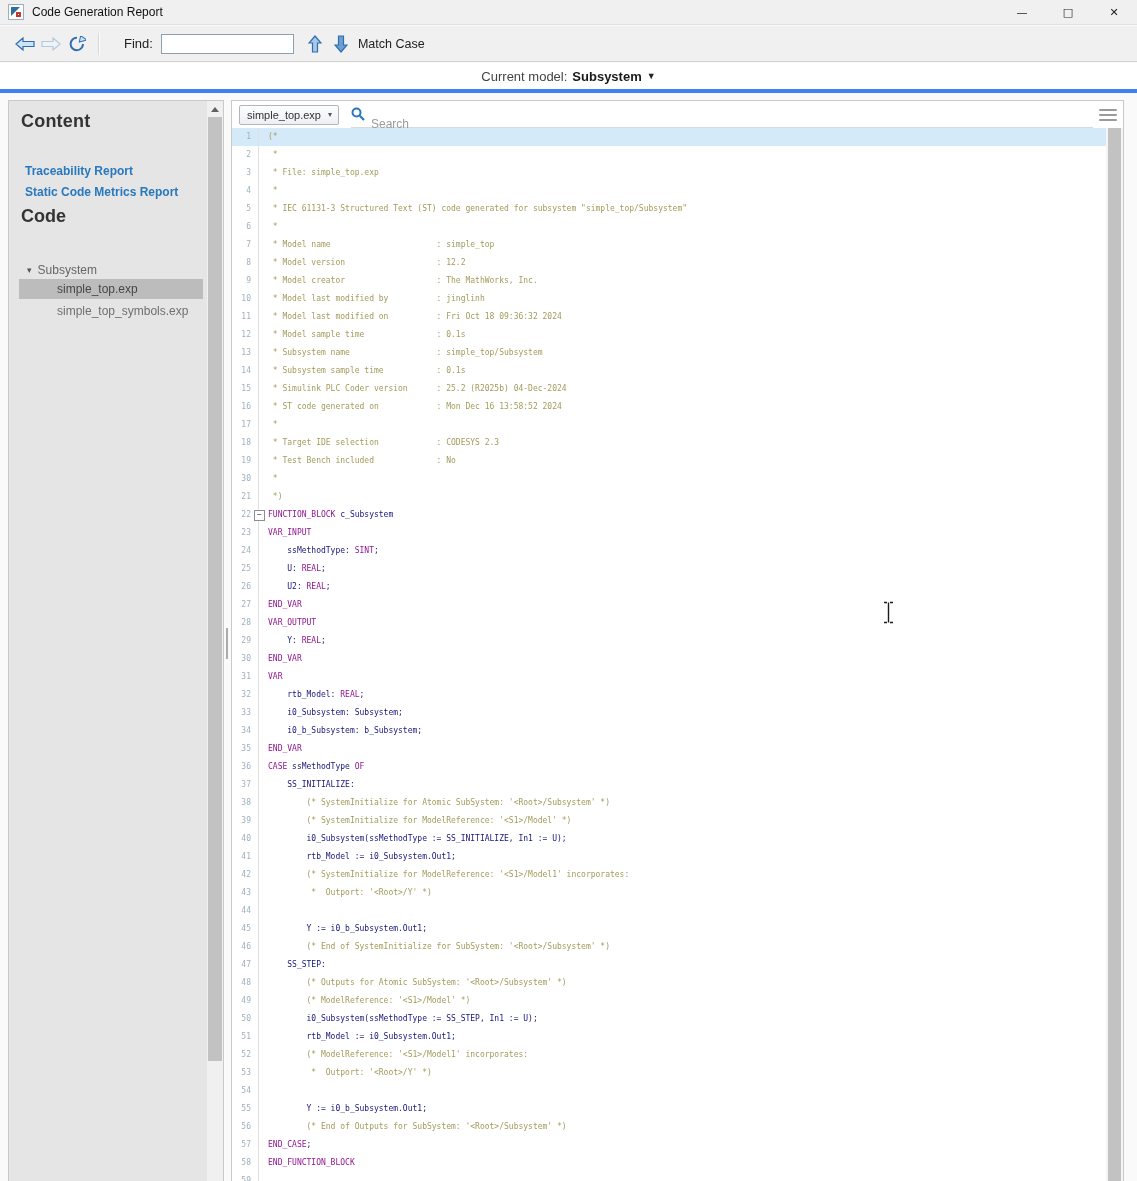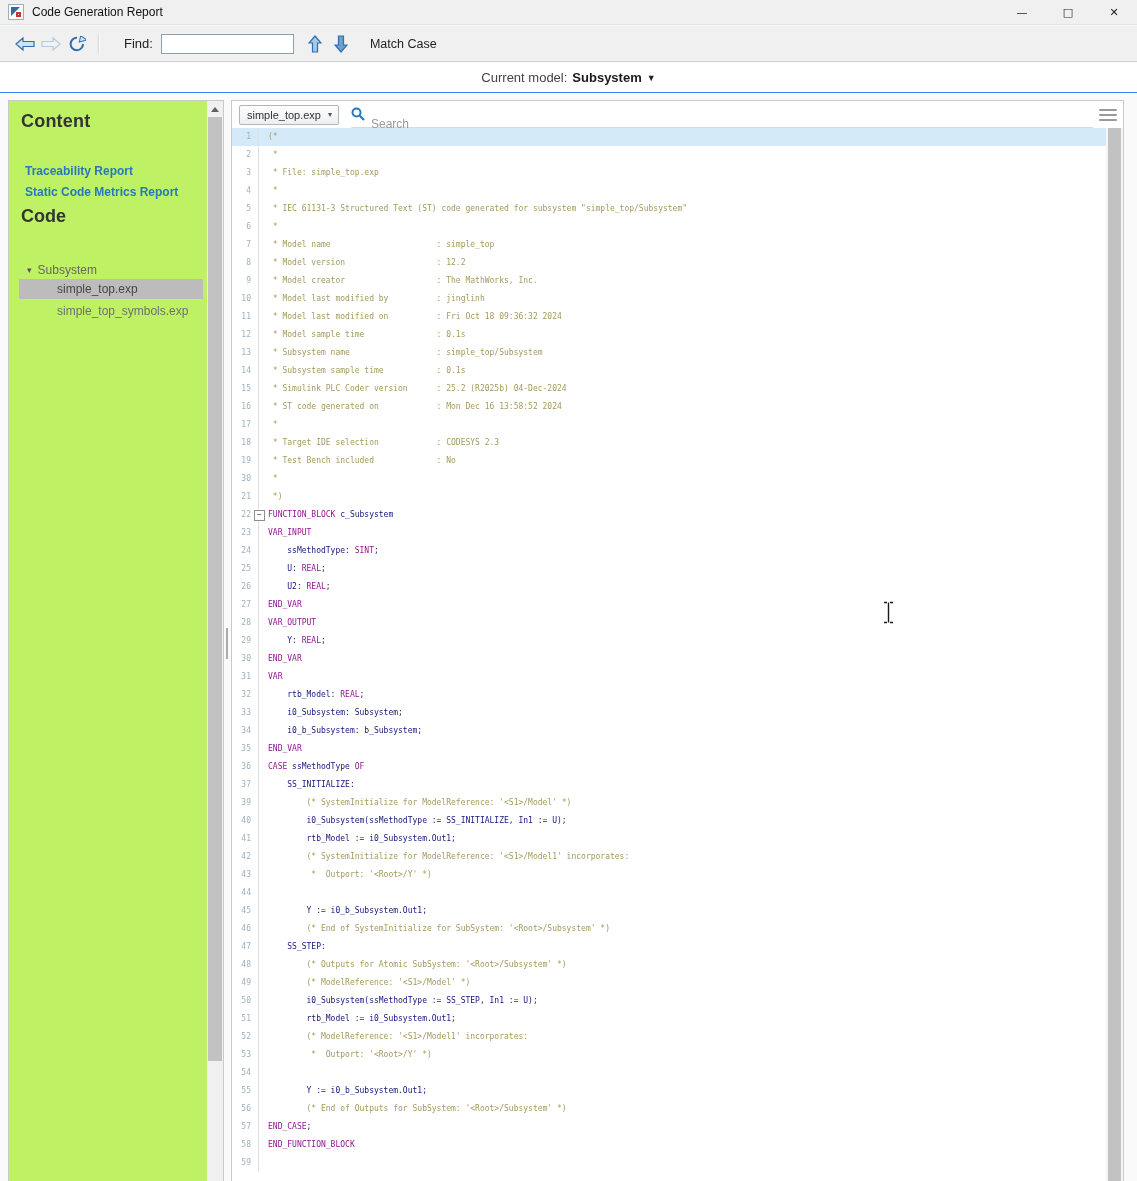--- a/index.html
+++ b/index.html
@@ -18,31 +18,31 @@
   .win-btn { width:46px; height:100%; display:flex; align-items:center; justify-content:center;
              font-size:11px; color:#222; font-family:"DejaVu Sans", sans-serif; }
 
   
   .toolbar { position:absolute; left:0; top:26px; width:1137px; height:36px; background:#f0f0f0;
              border-bottom:1px solid #d2d2d2; display:flex; align-items:center; }
   .tb-btn { width:26px; height:26px; display:flex; align-items:center; justify-content:center; }
   .tb-sep { width:2px; height:22px; border-left:1px solid #d8d8d8; border-right:1px solid #fcfcfc; margin:0 10px 0 8px; }
   .find-label { font-size:13px; color:#222; margin-right:8px; }
   .find-input { width:133px; height:20px; border:1px solid #8ca0b0; background:#fff; font-size:12px; padding:0 4px; outline:none; }
-  .match-case { font-size:12.5px; color:#222; margin-left:16px; }
+  .match-case { font-size:12.5px; color:#222; margin-left:4px; }
 
   
   .model-bar { position:absolute; left:0; top:63px; width:1137px; height:30px; background:#fff;
-               border-bottom:1px solid #3b82f6; display:flex; align-items:center; justify-content:center; }
+               border-bottom:4px solid #3b82f6; display:flex; align-items:center; justify-content:center; }
   .model-bar .pre { font-size:13px; color:#444; }
   .model-bar .name { font-size:13px; color:#1a1a1a; font-weight:bold; margin-left:5px; }
   .model-bar .caret { font-size:9px; color:#222; margin-left:5px; }
 
   
-  .sidebar { position:absolute; left:8px; top:100px; width:216px; height:1081px; background:#bef264;
+  .sidebar { position:absolute; left:8px; top:100px; width:216px; height:1081px; background:#e5e5e5;
              border:1px solid #c9c9c9; border-bottom:none; }
   .sb-scroll { position:absolute; right:0; top:0; width:16px; height:100%; background:#f0f0f0; }
   .sb-up { width:16px; height:16px; display:flex; align-items:center; justify-content:center; background:#f0f0f0; }
   .sb-up svg { display:block; }
   .sb-thumb { position:absolute; left:1px; top:16px; width:14px; height:944px; background:#c2c2c2; }
   .sb-inner { position:absolute; left:0; top:0; right:16px; bottom:0; padding:10px 0 0 12px; }
   .sb-h1 { font-size:18px; font-weight:bold; color:#333; letter-spacing:.2px; }
   .sb-links { margin-top:32px; }
   .sb-link { display:block; font-size:12px; font-weight:bold; color:#2878be; margin:0 0 7px 4px; text-decoration:none; }
   .sb-h2 { font-size:18px; font-weight:bold; color:#333; }
@@ -230,20 +230,21 @@
       <div class="crow"><span class="lnum">28</span><span class="fold"></span><span class="ltext"><span class="t-k">VAR_OUTPUT</span></span></div>
       <div class="crow"><span class="lnum">29</span><span class="fold"></span><span class="ltext"><span class="t-d">    Y: </span><span class="t-k">REAL</span><span class="t-d">;</span></span></div>
       <div class="crow"><span class="lnum">30</span><span class="fold"></span><span class="ltext"><span class="t-k">END_VAR</span></span></div>
       <div class="crow"><span class="lnum">31</span><span class="fold"></span><span class="ltext"><span class="t-k">VAR</span></span></div>
       <div class="crow"><span class="lnum">32</span><span class="fold"></span><span class="ltext"><span class="t-d">    rtb_Model: </span><span class="t-k">REAL</span><span class="t-d">;</span></span></div>
       <div class="crow"><span class="lnum">33</span><span class="fold"></span><span class="ltext"><span class="t-d">    i0_Subsystem: Subsystem;</span></span></div>
       <div class="crow"><span class="lnum">34</span><span class="fold"></span><span class="ltext"><span class="t-d">    i0_b_Subsystem: b_Subsystem;</span></span></div>
       <div class="crow"><span class="lnum">35</span><span class="fold"></span><span class="ltext"><span class="t-k">END_VAR</span></span></div>
       <div class="crow"><span class="lnum">36</span><span class="fold"></span><span class="ltext"><span class="t-k">CASE</span><span class="t-d"> ssMethodType </span><span class="t-k">OF</span></span></div>
       <div class="crow"><span class="lnum">37</span><span class="fold"></span><span class="ltext"><span class="t-d">    SS_INITIALIZE:</span></span></div>
+      <div class="crow"><span class="lnum">38</span><span class="fold"></span><span class="ltext"><span class="t-c">        (* SystemInitialize for Atomic SubSystem: '&lt;Root&gt;/Subsystem' *)</span></span></div>
       <div class="crow"><span class="lnum">39</span><span class="fold"></span><span class="ltext"><span class="t-c">        (* SystemInitialize for ModelReference: '&lt;S1&gt;/Model' *)</span></span></div>
       <div class="crow"><span class="lnum">40</span><span class="fold"></span><span class="ltext"><span class="t-d">        i0_Subsystem(ssMethodType := SS_INITIALIZE, In1 := U);</span></span></div>
       <div class="crow"><span class="lnum">41</span><span class="fold"></span><span class="ltext"><span class="t-d">        rtb_Model := i0_Subsystem.Out1;</span></span></div>
       <div class="crow"><span class="lnum">42</span><span class="fold"></span><span class="ltext"><span class="t-c">        (* SystemInitialize for ModelReference: '&lt;S1&gt;/Model1' incorporates:</span></span></div>
       <div class="crow"><span class="lnum">43</span><span class="fold"></span><span class="ltext"><span class="t-c">         *  Outport: '&lt;Root&gt;/Y' *)</span></span></div>
       <div class="crow"><span class="lnum">44</span><span class="fold"></span></div>
       <div class="crow"><span class="lnum">45</span><span class="fold"></span><span class="ltext"><span class="t-d">        Y := i0_b_Subsystem.Out1;</span></span></div>
       <div class="crow"><span class="lnum">46</span><span class="fold"></span><span class="ltext"><span class="t-c">        (* End of SystemInitialize for SubSystem: '&lt;Root&gt;/Subsystem' *)</span></span></div>
       <div class="crow"><span class="lnum">47</span><span class="fold"></span><span class="ltext"><span class="t-d">    SS_STEP:</span></span></div>
       <div class="crow"><span class="lnum">48</span><span class="fold"></span><span class="ltext"><span class="t-c">        (* Outputs for Atomic SubSystem: '&lt;Root&gt;/Subsystem' *)</span></span></div>

